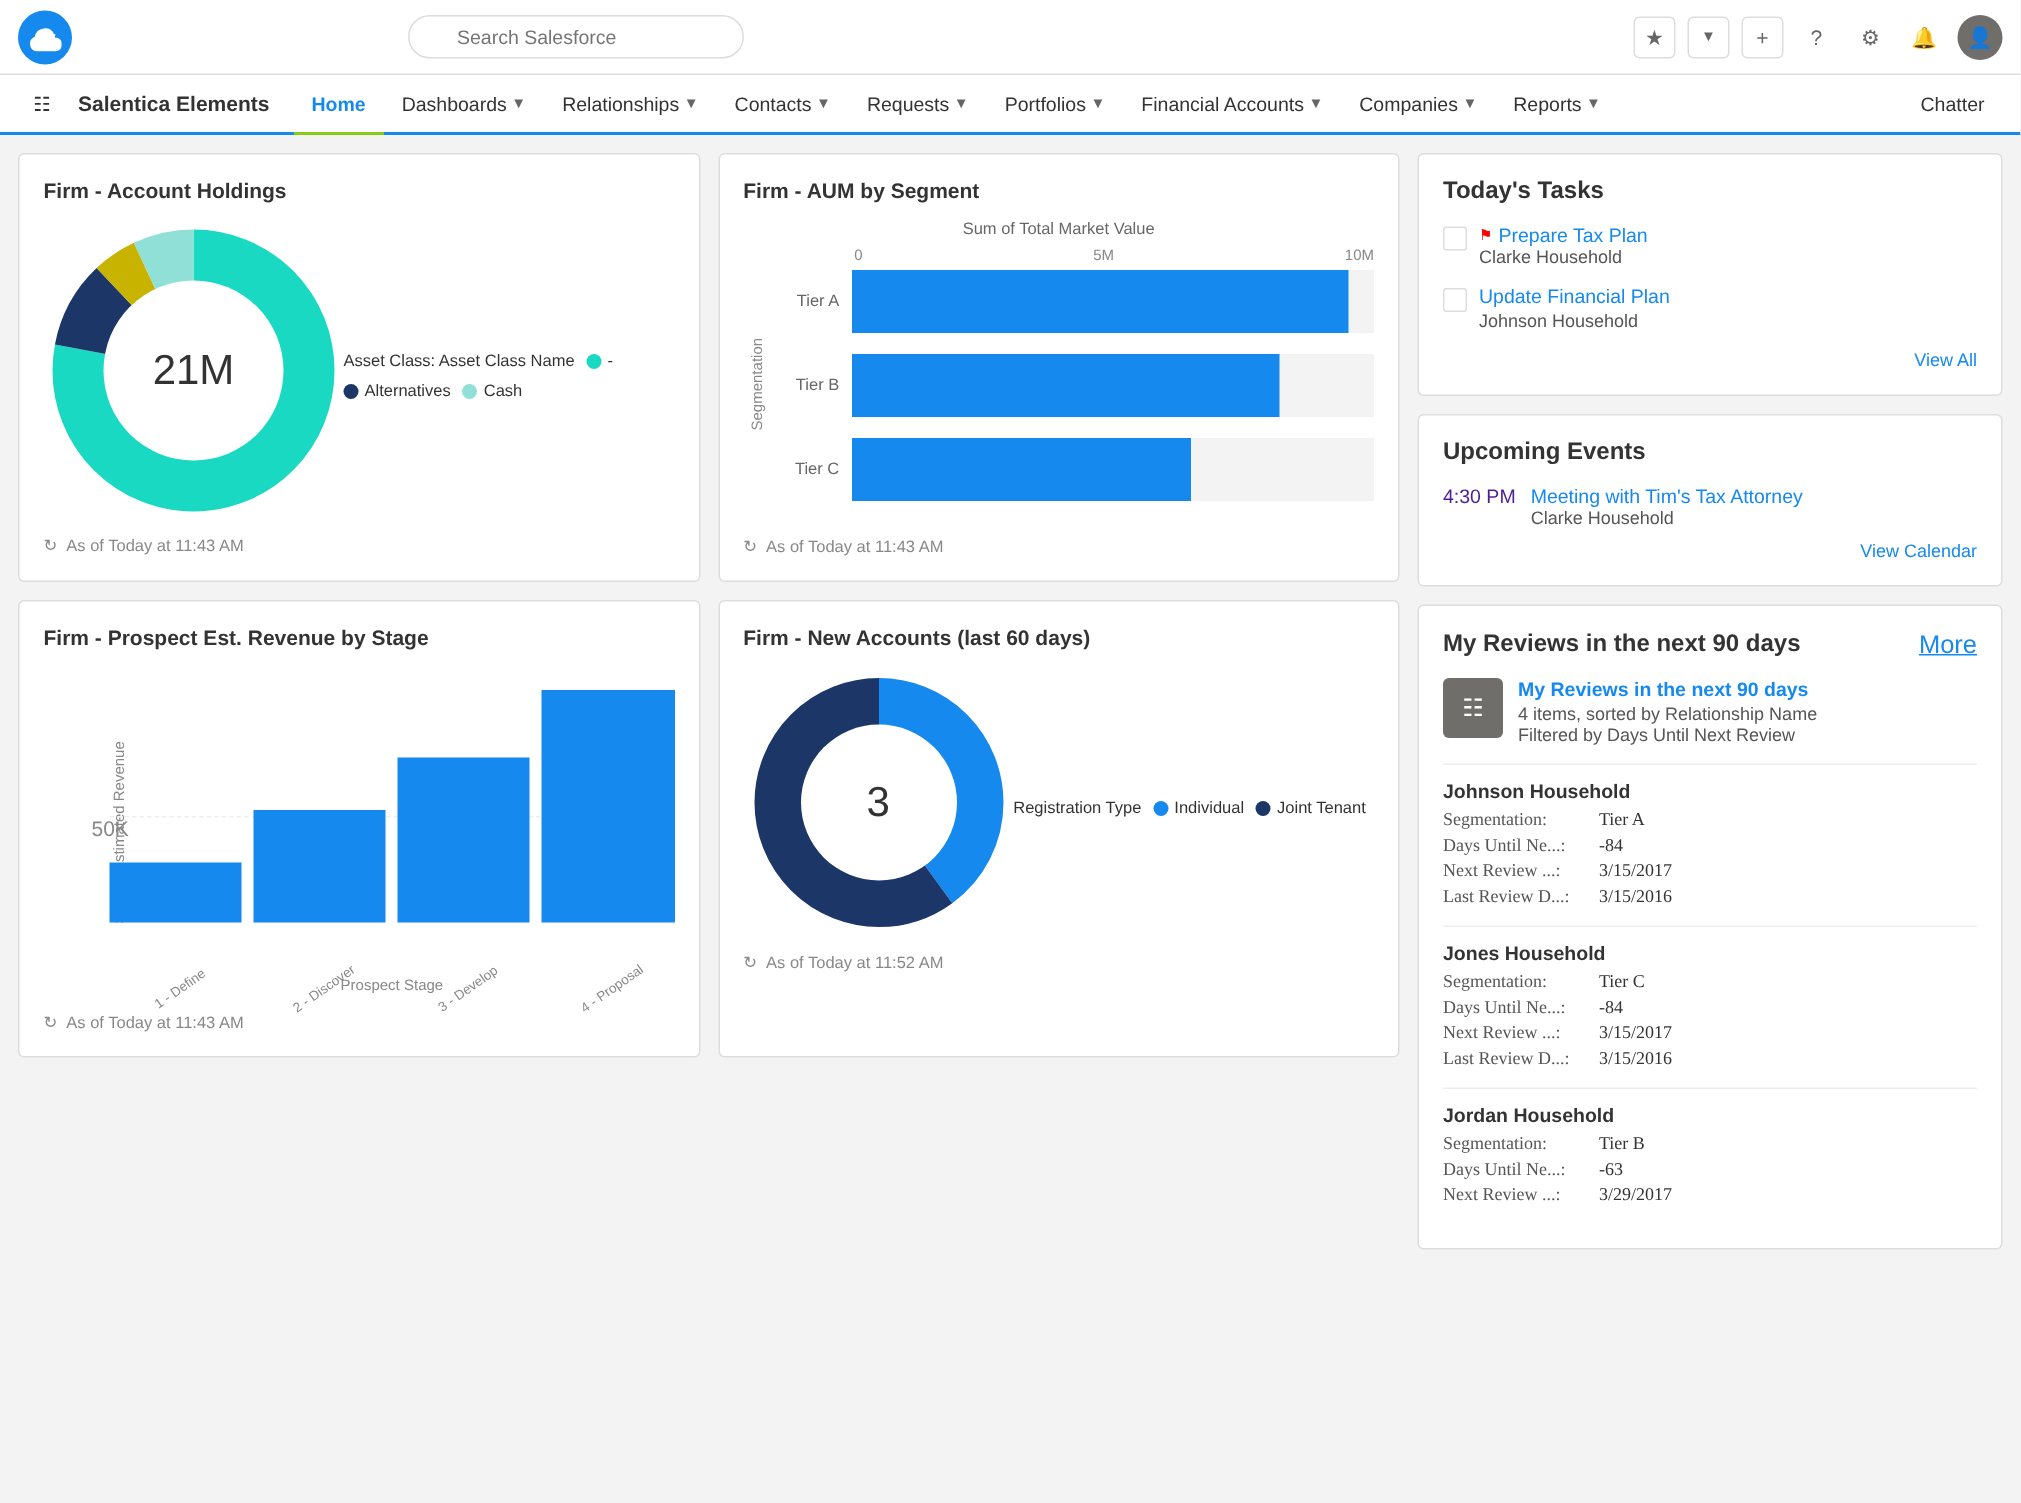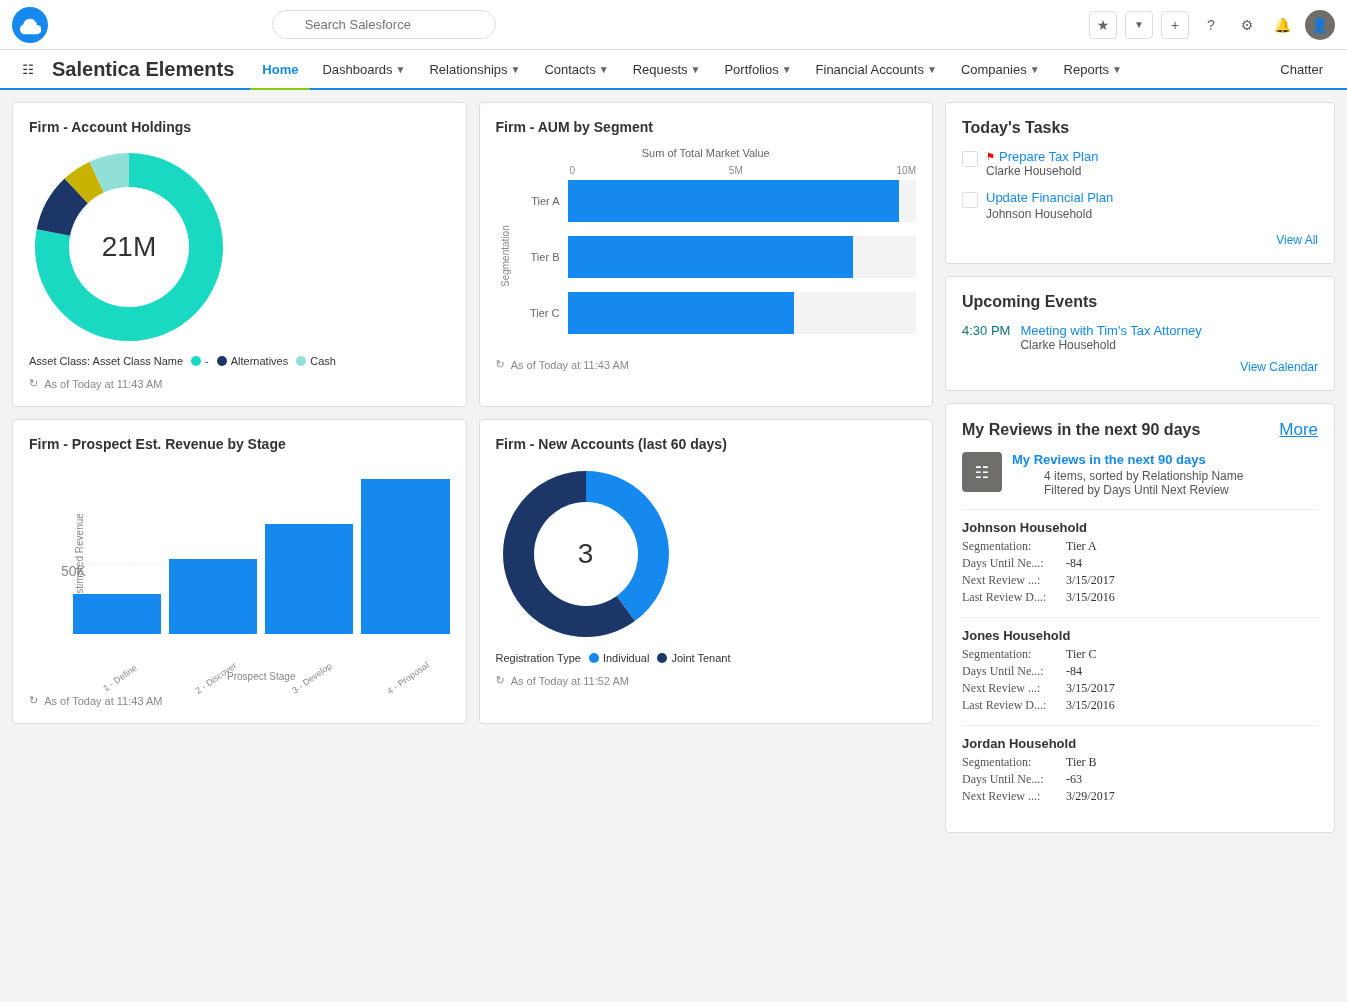--- a/index.html
+++ b/index.html
@@ -59,21 +59,21 @@
       align-items: center;
       padding: 0 12px;
       height: 40px;
       gap: 0;
     }
     .app-grid-btn {
       display: flex; align-items: center; justify-content: center;
       width: 32px; height: 40px; cursor: pointer; color: #333;
     }
     .app-name {
-      font-size: 20px; font-weight: 600; color: #333;
+      font-size: 14px; font-weight: 600; color: #333;
       padding: 0 16px 0 8px; white-space: nowrap;
     }
     .nav-item {
       display: flex; align-items: center; gap: 3px;
       padding: 0 12px; height: 40px; cursor: pointer;
       font-size: 13px; color: #333; white-space: nowrap;
       border-bottom: 2px solid transparent; margin-bottom: -2px;
     }
     .nav-item.active {
       color: #1589ee; border-bottom: 2px solid #84cc16; font-weight: 600;
@@ -95,21 +95,21 @@
       border: 1px solid #ddd;
       border-radius: 4px;
       padding: 16px;
     }
     .card-title {
       font-size: 14px; font-weight: 700; color: #333;
       margin-bottom: 12px;
     }
 
     
-    .donut-wrap { display: flex; flex-direction: column; }
+    .donut-wrap { display: flex; flex-direction: row; align-items: center; }
     .donut-container { position: relative; width: 200px; height: 200px; }
     .donut-label {
       position: absolute; top: 50%; left: 50%; transform: translate(-50%, -50%);
       font-size: 28px; font-weight: 300; color: #333;
     }
     .legend { display: flex; align-items: center; gap: 8px; flex-wrap: wrap; margin-top: 8px; font-size: 11px; }
     .legend-item { display: flex; align-items: center; gap: 4px; }
     .legend-dot { width: 10px; height: 10px; border-radius: 50%; }
     .bar-chart-title { font-size: 11px; color: #666; text-align: center; margin-bottom: 6px; }
     .bar-row { display: flex; align-items: center; margin-bottom: 14px; gap: 8px; }
@@ -124,35 +124,35 @@
     
     .panel-title { font-size: 16px; font-weight: 700; color: #333; margin-bottom: 12px; }
     .task-item { display: flex; align-items: flex-start; gap: 8px; margin-bottom: 12px; }
     .checkbox { width: 16px; height: 16px; border: 1px solid #ddd; border-radius: 2px; flex-shrink: 0; margin-top: 2px; }
     .task-flag { color: red; font-size: 10px; }
     .task-link { color: #1589ee; text-decoration: none; font-size: 13px; }
     .task-sub { font-size: 12px; color: #555; }
     .view-all-link { color: #1589ee; font-size: 12px; text-decoration: none; display: block; text-align: right; margin-top: 8px; cursor: pointer; }
 
     .event-item { display: flex; gap: 10px; margin-bottom: 8px; }
-    .event-time { font-size: 13px; color: #0f766e; white-space: nowrap; font-weight: 500; }
+    .event-time { font-size: 13px; color: #4c1d95; white-space: nowrap; font-weight: 500; }
     .event-link { color: #1589ee; font-size: 13px; text-decoration: none; }
     .event-sub { font-size: 12px; color: #555; }
 
     .reviews-header { display: flex; justify-content: space-between; align-items: center; margin-bottom: 12px; }
     .reviews-title { font-size: 16px; font-weight: 700; color: #333; }
     .more-link { color: #1589ee; font-size: 17px; cursor: pointer; }
 
     .reviews-meta { display: flex; align-items: flex-start; gap: 10px; margin-bottom: 12px; }
     .reviews-icon {
       width: 40px; height: 40px; background: #706e6b;
       border-radius: 4px; display: flex; align-items: center; justify-content: center;
       color: white; font-size: 16px; flex-shrink: 0;
     }
-    .reviews-meta-text { font-size: 12px; color: #555; margin-left: 32px; }
+    .reviews-meta-text { font-size: 12px; color: #555; }
     .reviews-meta-title { font-size: 13px; color: #1589ee; font-weight: 600; margin-bottom: 2px; }
 
     .review-record { border-top: 1px solid #eee; padding: 10px 0; }
     .review-name { font-size: 13px; font-weight: 600; color: #333; margin-bottom: 4px; }
     .review-row { display: flex; gap: 4px; font-size: 12px; color: #555; margin-bottom: 2px; font-family: Liberation Serif, serif; }
     .review-row-label { min-width: 100px; }
     .review-row-value { color: #333; }
 
     .two-col { display: flex; gap: 12px; }
     .two-col > * { flex: 1; }

